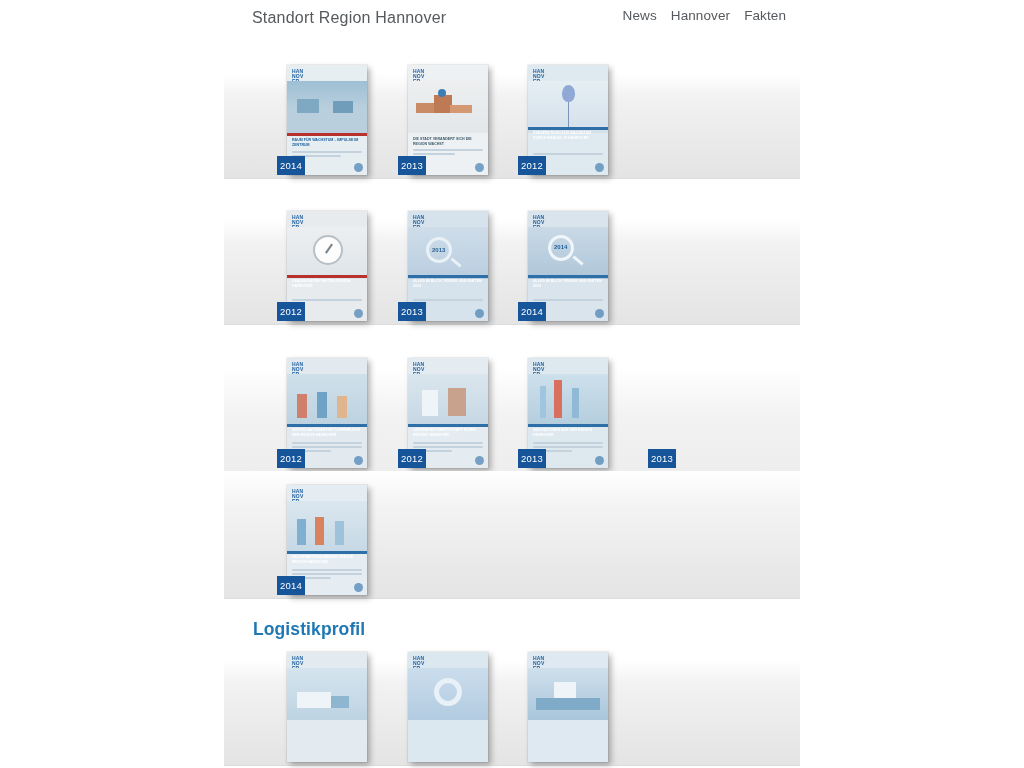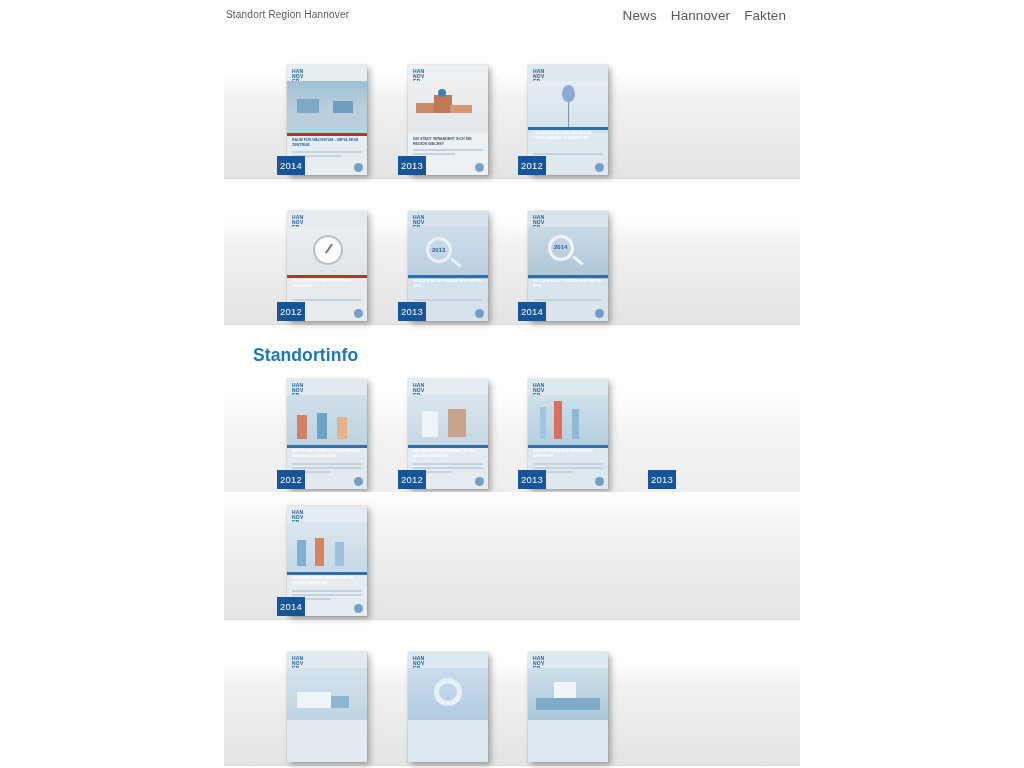--- a/index.html
+++ b/index.html
@@ -22,23 +22,23 @@
   
   .site-header {
     position: absolute;
     top: 0; left: 0;
     width: 1024px;
     height: 36px;
     background: #ffffff;
   }
   .brand {
     position: absolute;
-    left: 226px;
+    left: 252px;
     top: 9px;
-    font-size: 10px;
+    font-size: 16px;
     color: #555a5e;
     letter-spacing: 0.2px;
   }
   .nav {
     position: absolute;
     right: 238px;
     top: 8px;
     display: flex;
     gap: 14px;
     align-items: center;
@@ -282,21 +282,20 @@
               </div>
             <div class="seal"></div>
           </div>
           <div class="year" style="left:294px; top:82px;">2014</div>
 
         </div>
       </div>
     </div>
 
     <div class="section" style="padding-top:20px;">
-      <div class="section-title">Standortinfo</div>
       <div class="shelf" style="margin-top:22px;">
 
         <div class="shelf-row">
 
           <div class="cover" style="left:63px; top:-9px; background:#e2eaf0;">
             <div class="logo">HAN<br>NOV<br>ER</div>
             <div class="img" style="background:linear-gradient(#cfe0ea,#bcd2e0);">
               <div class="g-fill" style="left:10px;top:20px;width:10px;height:24px;background:#d07f6a;"></div>
               <div class="g-fill" style="left:30px;top:18px;width:10px;height:26px;background:#6fa3c6;"></div>
               <div class="g-fill" style="left:50px;top:22px;width:10px;height:22px;background:#e0b58e;"></div>
@@ -368,20 +367,21 @@
               </div>
             <div class="seal"></div>
           </div>
           <div class="year" style="left:53px; top:105px;">2014</div>
         </div>
 
       </div>
     </div>
 
     <div class="section" style="padding-top:20px;">
+      <div class="section-title">Logistikprofil</div>
       <div class="shelf" style="margin-top:21px;">
         <div class="shelf-row">
 
           <div class="cover" style="left:63px; top:-9px; background:#e3ebf1;">
             <div class="logo">HAN<br>NOV<br>ER</div>
             <div class="img" style="background:linear-gradient(#d5e4ee,#bdd3e2);">
               <div class="g-fill" style="left:10px;top:24px;width:34px;height:16px;background:#eef4f8;"></div>
               <div class="g-fill" style="left:44px;top:28px;width:18px;height:12px;background:#8fb6d0;"></div>
             </div>
 

